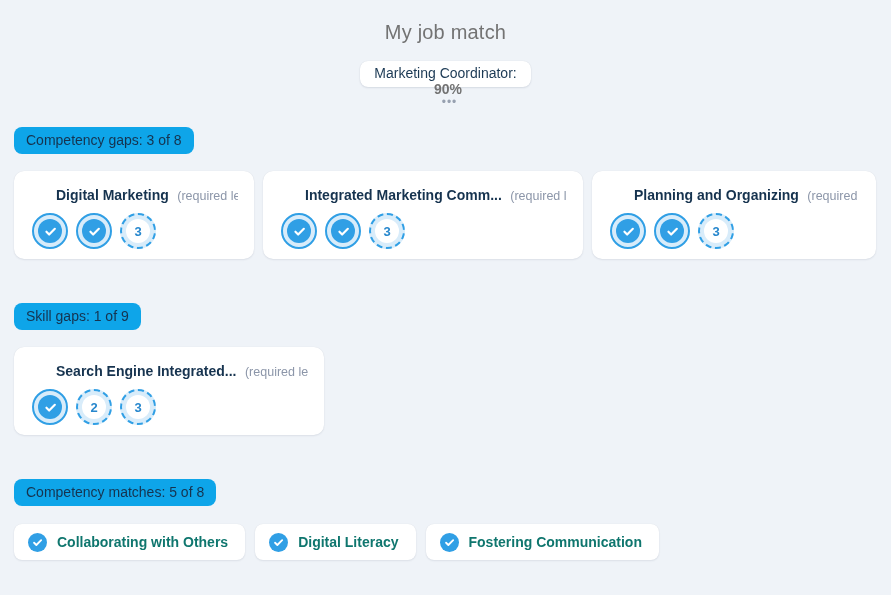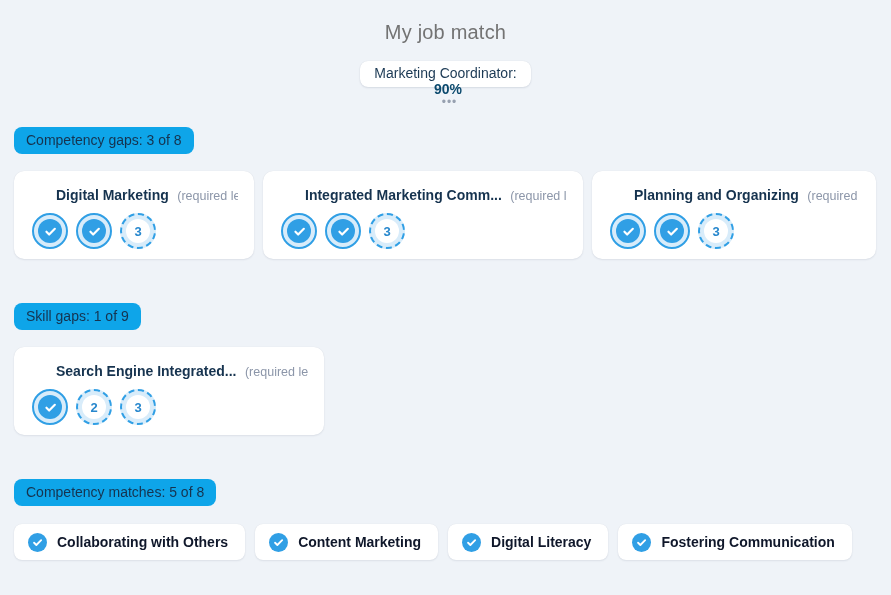--- a/index.html
+++ b/index.html
@@ -26,21 +26,21 @@
     background: #ffffff;
     border-radius: 8px;
     padding: 4px 14px;
     height: 26px;
     font-size: 14px;
     box-shadow: 0 1px 2px rgba(9,30,66,.10), 0 0 1px rgba(9,30,66,.12);
     cursor: pointer;
     flex-direction: column;
   }
   .job-pill .lbl { color: #1b3954; }
-  .job-pill .pct { font-weight: 700; margin-left: 5px; color: #0c4a6e; }
+  .job-pill .pct { font-weight: 700; margin-left: 5px; color: #737373; }
   .job-pill .dots {
     margin-left: 8px;
     color: #97a0b0;
     font-size: 12px;
     letter-spacing: 1px;
     line-height: 1;
     position: relative; top: -1px;
     cursor: pointer;
   }
 
@@ -112,21 +112,21 @@
     box-shadow: 0 1px 2px rgba(9,30,66,.08), 0 0 1px rgba(9,30,66,.10);
     cursor: pointer;
     white-space: nowrap;
   }
   .match-pill .chk {
     width: 19px; height: 19px; border-radius: 50%;
     background: #309fe5;
     display: flex; align-items: center; justify-content: center;
     flex: none;
   }
-  .match-pill .lbl { font-size: 14px; font-weight: 600; color: #0f172a; }
+  .match-pill .lbl { font-size: 14px; font-weight: 600; color: #0f766e; }
 
   svg.checkmark { display: block; }
 </style>
 </head>
 <body>
 
 <div class="page">
 
   
   <div class="page-title">My job match</div>
@@ -260,28 +260,20 @@
 
     <div class="match-pill">
       <span class="chk">
           <svg class="checkmark" width="11" height="11" viewBox="0 0 24 24" fill="none">
             <polyline points="20 7 9.5 17.5 4.5 12.5" stroke="#ffffff" stroke-width="4" stroke-linecap="round" stroke-linejoin="round"></polyline>
           </svg>
         </span>
       <span class="lbl">Collaborating with Others</span>
     </div>
 
-    <div class="match-pill">
-      <span class="chk">
-          <svg class="checkmark" width="11" height="11" viewBox="0 0 24 24" fill="none">
-            <polyline points="20 7 9.5 17.5 4.5 12.5" stroke="#ffffff" stroke-width="4" stroke-linecap="round" stroke-linejoin="round"></polyline>
-          </svg>
-        </span>
-      <span class="lbl">Content Marketing</span>
-    </div>
 
     <div class="match-pill">
       <span class="chk">
           <svg class="checkmark" width="11" height="11" viewBox="0 0 24 24" fill="none">
             <polyline points="20 7 9.5 17.5 4.5 12.5" stroke="#ffffff" stroke-width="4" stroke-linecap="round" stroke-linejoin="round"></polyline>
           </svg>
         </span>
       <span class="lbl">Digital Literacy</span>
     </div>
 

